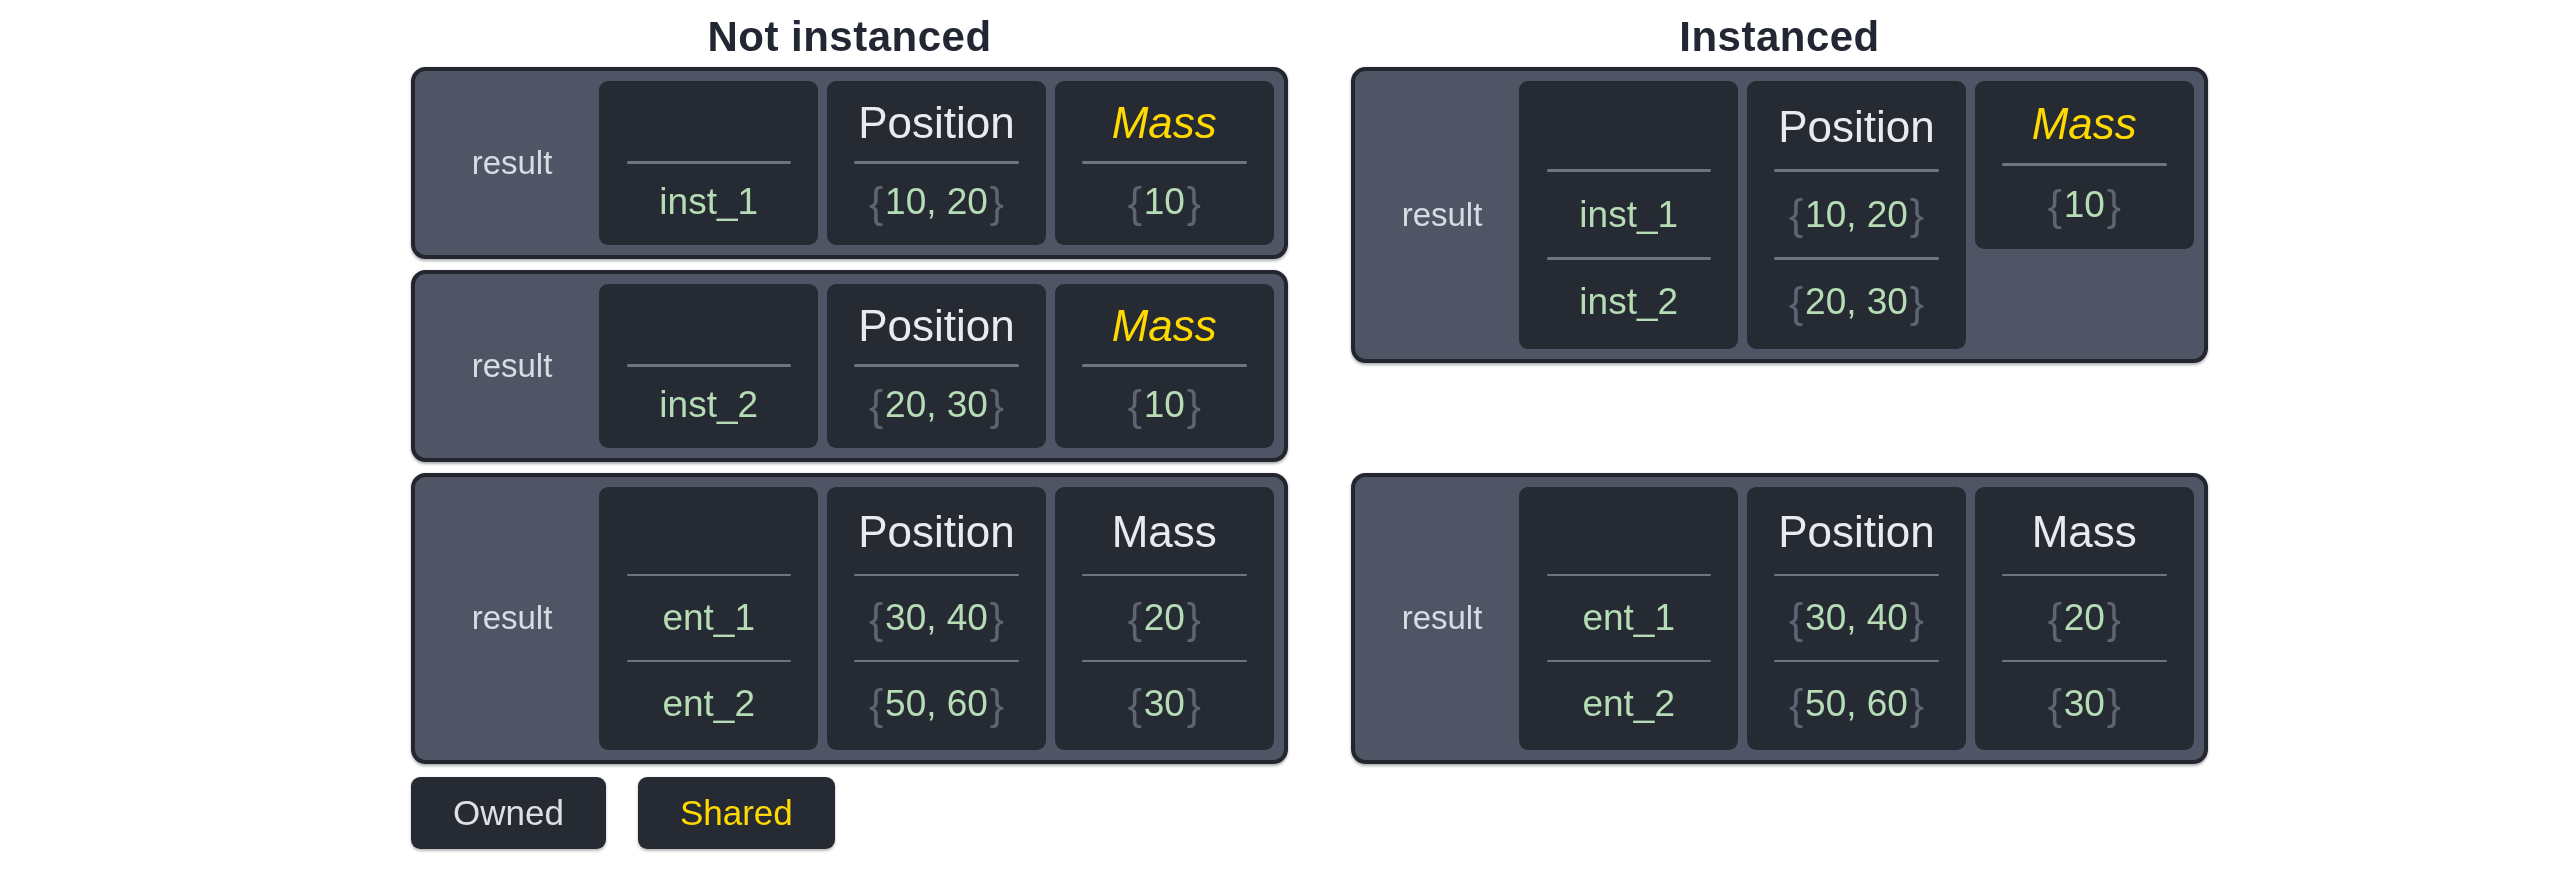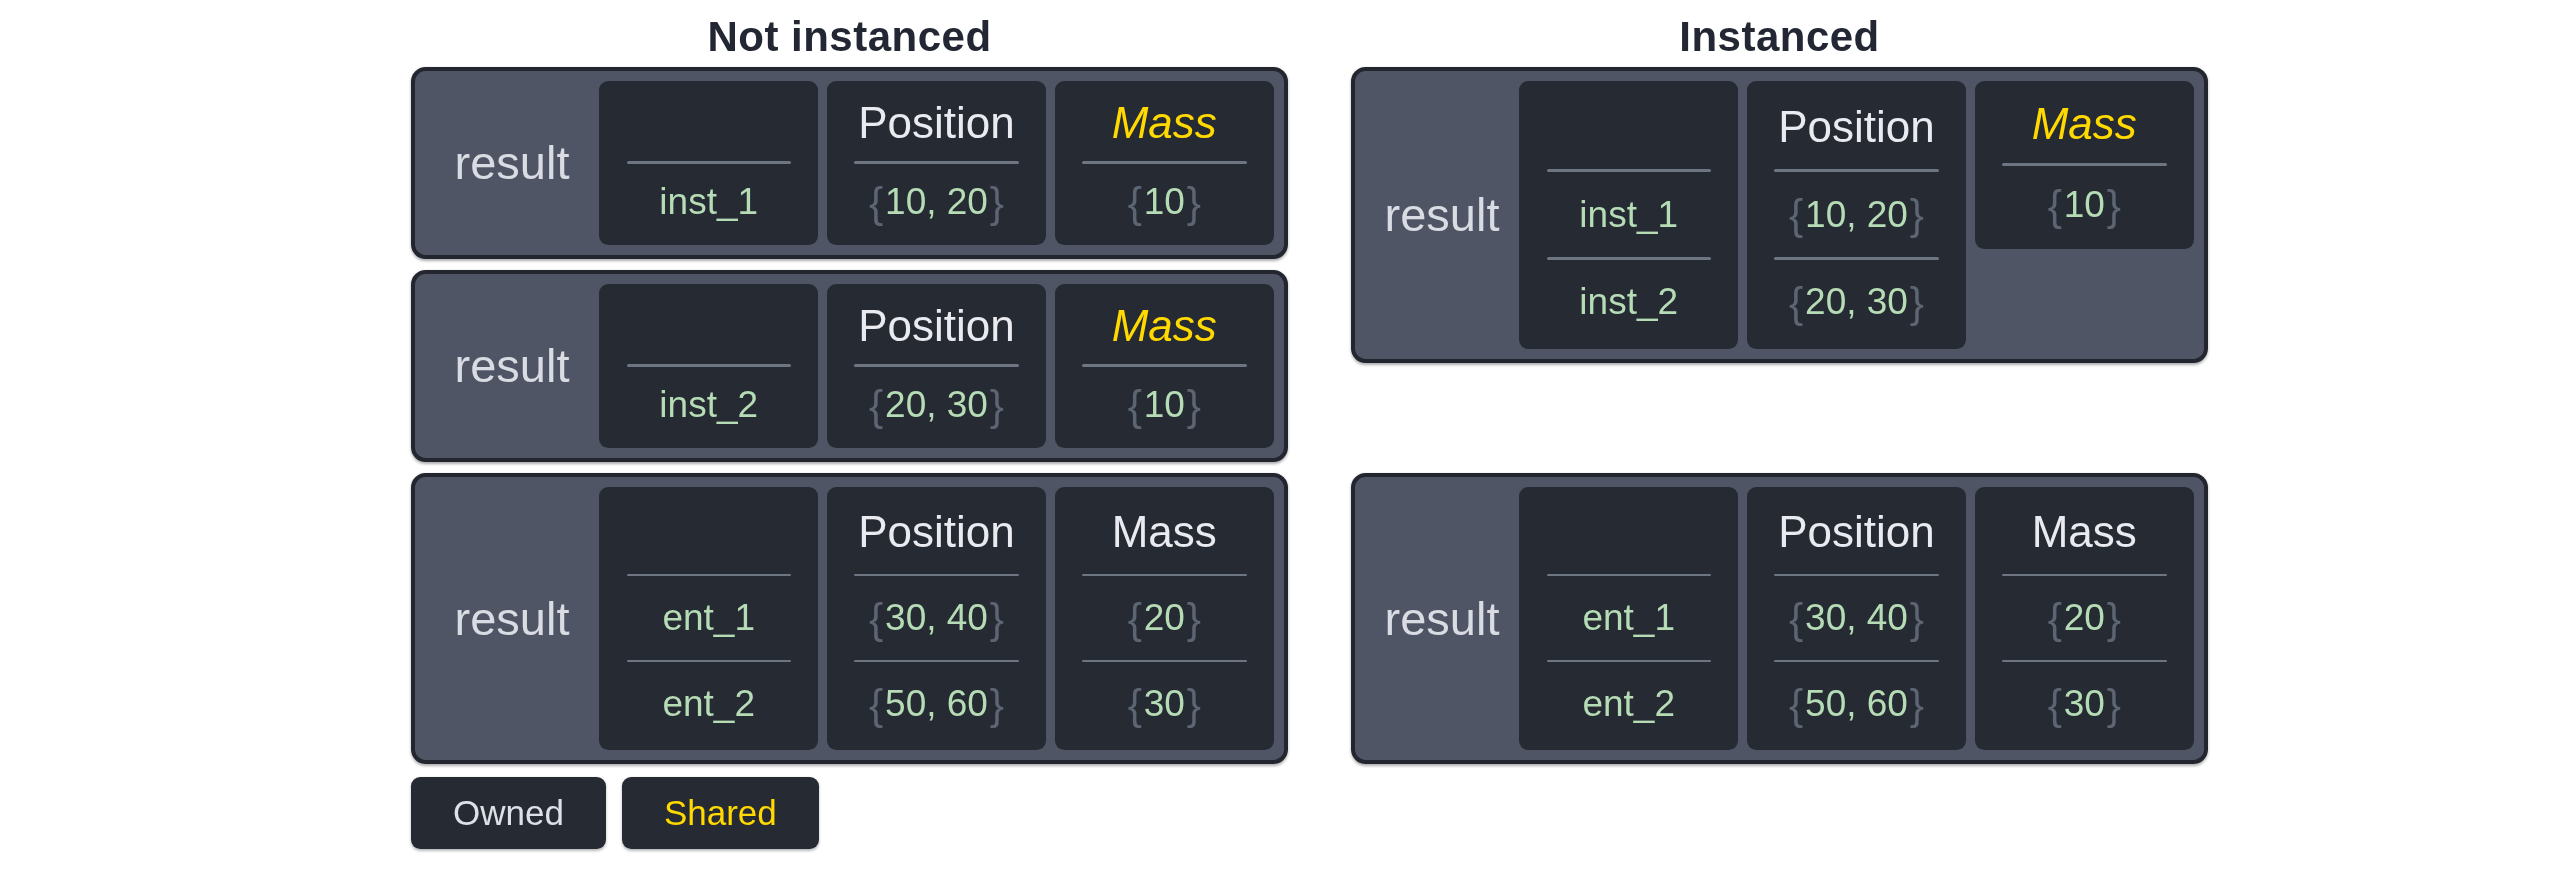--- a/index.html
+++ b/index.html
@@ -30,21 +30,21 @@
   }
   .h-single { height: 192px; margin-bottom: 11px; }
   .h-rows2  { height: 291px; }
   .h-merged { height: 296px; }
   .mt-row3  { margin-top: 8.3px; }
   .mt-bottom-right { margin-top: 110px; }
 
   .result-label {
     flex: 0 0 auto;
     display: flex; align-items: center; justify-content: center;
-    color: #d9dce3; font-size: 47px;
+    color: #d9dce3; font-size: 33px;
   }
   .col-left  .result-label { width: 174px; }
   .col-right .result-label { width: 154px; }
 
   .cells { flex: 1; display: flex; gap: 8.3px; align-items: stretch; }
 
   .cell {
     flex: 1 1 0;
     background: #252a33;
     border-radius: 9.2px;
@@ -69,21 +69,21 @@
   }
 
   .cell-value {
     flex: 1 1 0;
     display: flex; align-items: center; justify-content: center;
     font-size: 37px; white-space: nowrap;
   }
   .green { color: #b6dcb6; }
   .brace { color: #5d6472; font-size: 1.15em; font-weight: 400; padding: 0 1.8px; }
 
-  .legend { display: flex; gap: 16px; margin-top: 13.8px; }
+  .legend { display: flex; gap: 32px; margin-top: 13.8px; }
   .legend-chip {
     box-sizing: border-box;
     background: #252a33; border-radius: 9.2px;
     height: 72px; padding: 0 42px;
     display: flex; align-items: center; justify-content: center;
     font-size: 35px; color: #dde0e6;
     box-shadow: 0 1.8px 2.8px rgba(20,22,28,0.3);
   }
   .legend-chip.shared { color: #ffd900; }
 </style>

